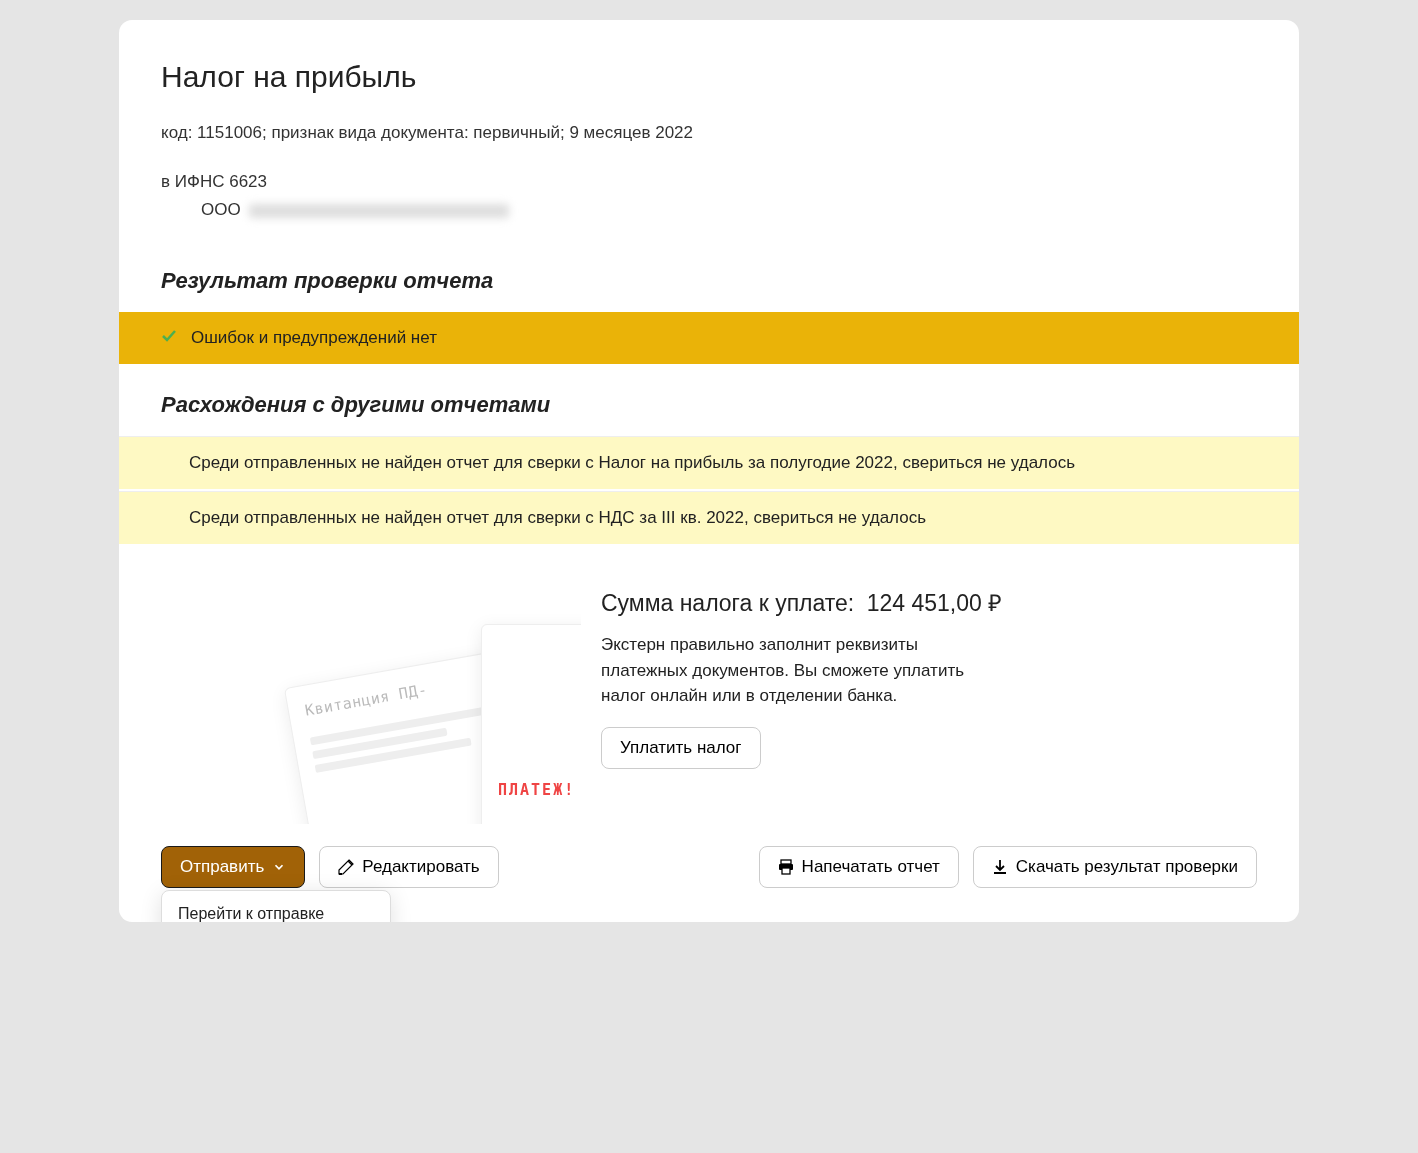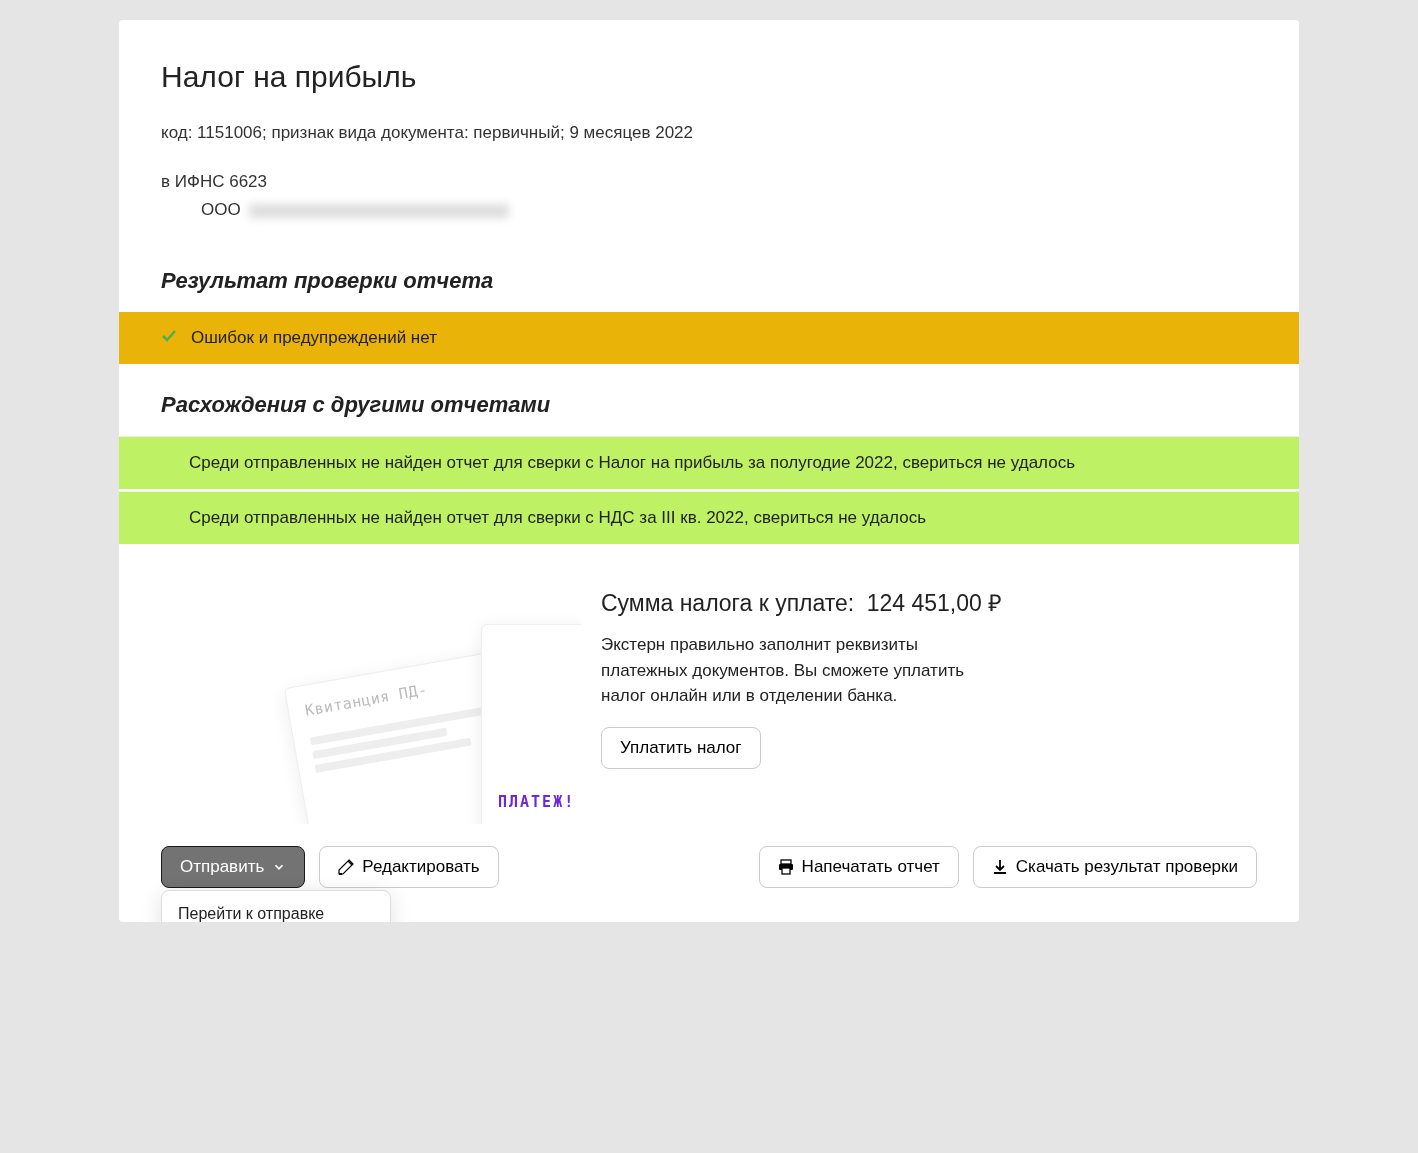--- a/index.html
+++ b/index.html
@@ -4,21 +4,21 @@
   <style>
     * { box-sizing: border-box; margin: 0; padding: 0; }
     body {
       font-family: -apple-system, BlinkMacSystemFont, "Segoe UI", Arial, sans-serif;
       background: #e5e5e5;
       padding: 20px;
       color: #222;
     }
     .card {
       background: #fff;
-      border-radius: 4px;
+      border-radius: 13px;
       max-width: 1180px;
       margin: 0 auto;
       overflow: hidden;
       position: relative;
     }
     .header {
       padding: 40px 42px 20px;
     }
     .page-title {
       font-size: 30px;
@@ -52,21 +52,21 @@
       padding: 28px 42px 18px;
       font-style: italic;
     }
     .status-row {
       display: flex;
       align-items: center;
       gap: 14px;
       padding: 16px 42px;
     }
     .status-success { background: #eab308; }
-    .status-neutral { background: #bef264; border-top: 1px solid #eee; }
+    .status-neutral { background: #fef9c3; border-top: 1px solid #eee; }
     .status-neutral + .status-neutral { margin-top: 2px; }
     .status-text { font-size: 17px; }
     .indent { padding-left: 70px; }
     .check-icon { color: #4caf50; flex-shrink: 0; }
     .pay-block {
       display: flex;
       margin-top: 30px;
       padding: 10px 42px 0;
       gap: 20px;
       align-items: flex-start;
@@ -88,39 +88,39 @@
       box-shadow: 0 4px 18px rgba(0,0,0,0.08);
       padding: 16px;
       font-family: monospace;
       color: #bbb;
       font-size: 13px;
     }
     .doc-1 { width: 260px; height: 220px; top: 80px; left: 140px; transform: rotate(-10deg); }
     .doc-1-title { font-size: 15px; letter-spacing: 0.5px; margin-bottom: 18px; color: #bbb; }
     .doc-1 .bar { height: 8px; background: #eee; margin: 6px 0; border-radius: 2px; }
     .doc-2 { width: 280px; height: 260px; top: 40px; left: 320px; }
-    .doc-2-title { font-size: 15px; letter-spacing: 2px; color: #6d28d9; font-weight: 600; position: absolute; bottom: 72px; left: 16px; }
+    .doc-2-title { font-size: 15px; letter-spacing: 2px; color: #ef4444; font-weight: 600; position: absolute; bottom: 84px; left: 16px; }
     .pay-content { flex: 1; padding-top: 2px; }
     .amount-line { font-size: 23px; margin-bottom: 14px; }
     .amount-value { margin-left: 6px; }
     .pay-desc { font-size: 17px; color: #222; line-height: 1.5; margin-bottom: 18px; max-width: 390px; }
     .btn {
       display: inline-flex;
       align-items: center;
       gap: 8px;
       padding: 10px 18px;
       border-radius: 8px;
       border: 1px solid #ccc;
       background: #fff;
       font-size: 17px;
       cursor: pointer;
       white-space: nowrap;
     }
     .btn-dark {
-      background: #737373;
+      background: #a16207;
       color: #fff;
       border-color: #1a1a1a;
     }
     .actions-bar {
       display: flex;
       align-items: center;
       padding: 22px 42px 34px;
       gap: 14px;
       position: relative;
       z-index: 3;

